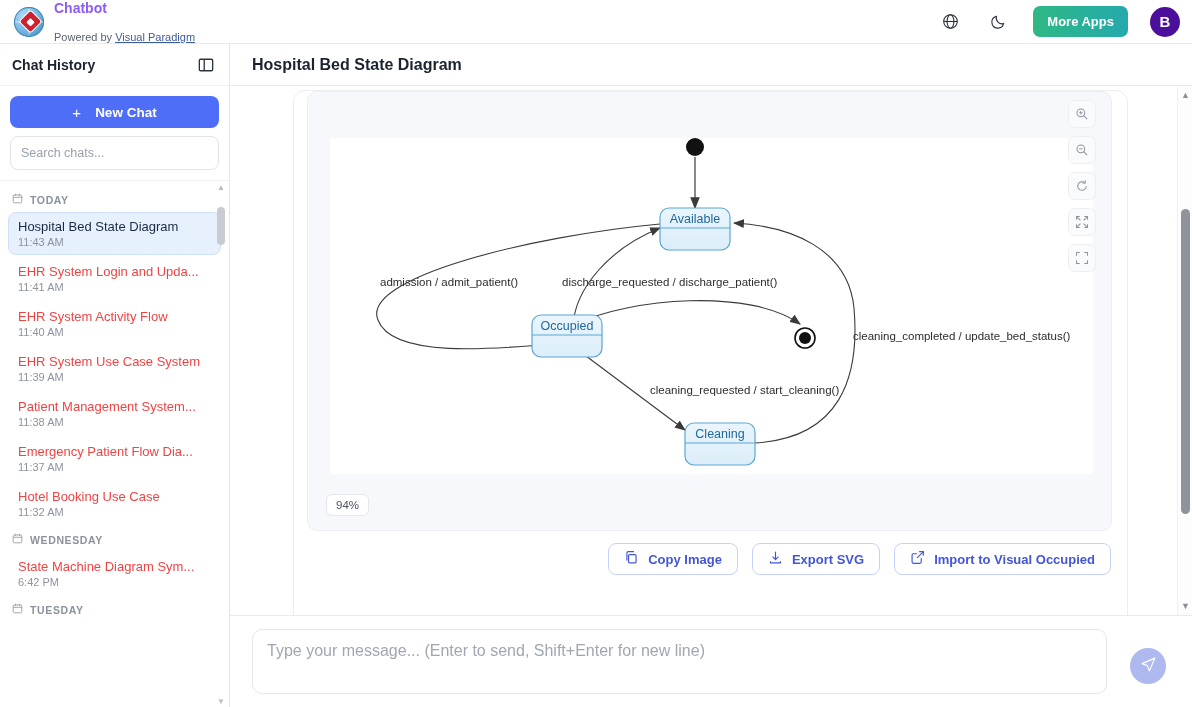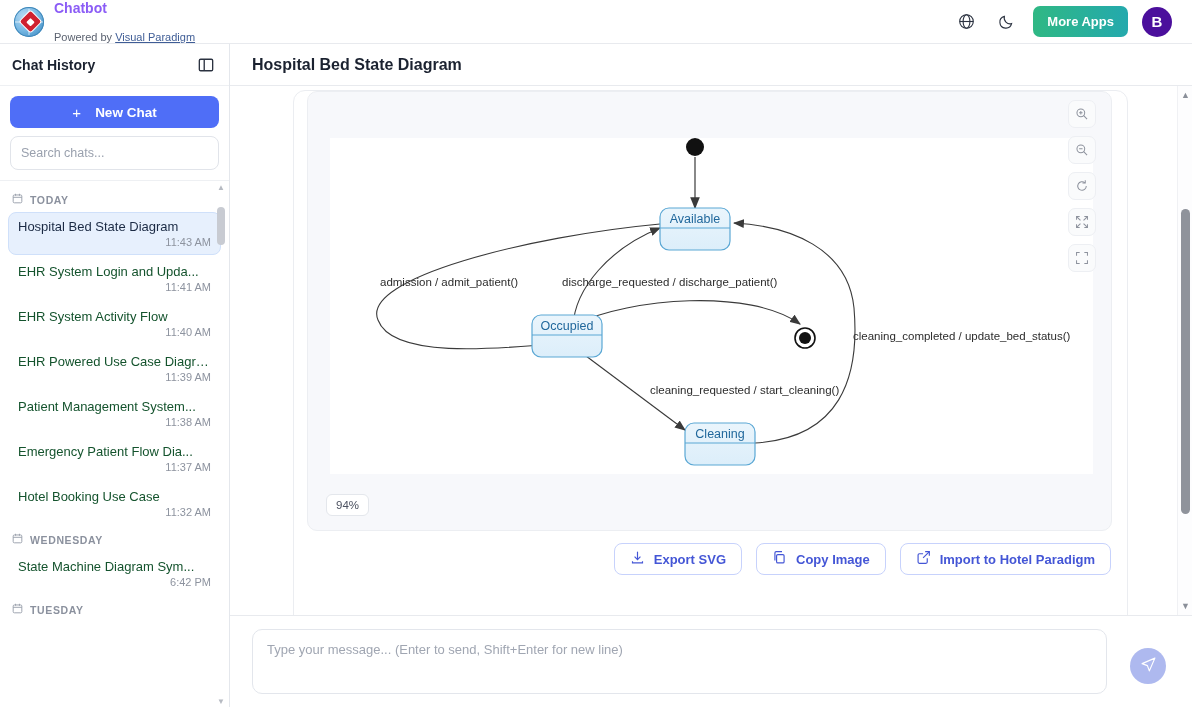--- a/index.html
+++ b/index.html
@@ -45,22 +45,22 @@
   .logo-diamond::after{
     content:""; position:absolute; left:50%; top:50%; width:6px; height:6px;
     margin:-3px 0 0 -3px; background:#ffffff; border-radius:1px;
   }
   #brand-text { line-height: 1.15; }
   #brand-title { font-size: 14px; font-weight: 700; color: #8b5cf6; }
   #brand-sub { font-size: 11px; color: #5b6270; margin-top: 15px; }
   #brand-sub a { color: #3f5d96; text-decoration: underline; }
 
   #topbar-right {
-    margin-left: auto; display: flex; align-items: center; gap: 14px;
-    padding-right: 20px;
+    margin-left: auto; display: flex; align-items: center; gap: 22px;
+    padding-right: 12px;
   }
   .icon-btn {
     width: 26px; height: 26px; display: flex; align-items: center; justify-content: center;
     background: none; border: none; cursor: pointer; color: #2b3240;
   }
   #more-apps {
     background: linear-gradient(90deg, #2fb884 0%, #24a9ad 100%);
     color: #fff; border: none; border-radius: 7px;
     font-size: 13px; font-weight: 700; padding: 8px 14px; cursor: pointer;
     font-family: "Liberation Sans", sans-serif;
@@ -108,23 +108,23 @@
   }
   .day-sep {
     display: flex; align-items: center; gap: 7px;
     padding: 6px 12px 4px 12px;
     font-size: 10.5px; font-weight: 700; letter-spacing: .06em; color: #8b919e;
   }
   .chat-item {
     margin: 2px 8px; padding: 7px 10px; border-radius: 8px; cursor: pointer;
   }
   .chat-item.active { background: #e7f0fd; border: 1px solid #cfe0fa; padding: 6px 9px; }
-  .chat-name { font-size: 13px; color: #14532d; white-space: nowrap; overflow: hidden; text-overflow: ellipsis; }
+  .chat-name { font-size: 13px; color: #ef4444; white-space: nowrap; overflow: hidden; text-overflow: ellipsis; }
   .chat-item.active .chat-name { color: #1b2a44; }
-  .chat-time { font-size: 11px; color: #8d939f; margin-top: 2px; text-align: right; }
+  .chat-time { font-size: 11px; color: #8d939f; margin-top: 2px; }
 
   
   #side-scroll {
     position: absolute; right: 2px; top: 0; width: 12px; height: 100%;
   }
   .sb-arrow {
     position: absolute; left: 1px; width: 10px; height: 12px;
     display: flex; align-items: center; justify-content: center;
     color: #b6bac2; font-size: 8px; cursor: pointer;
   }
@@ -196,21 +196,21 @@
   }
 
   
   #composer {
     height: 92px; border-top: 1px solid #e8eaee;
     position: relative; background: #fff;
   }
   #composer-input {
     position: absolute; left: 22px; top: 13px; width: 855px; height: 65px;
     border: 1px solid #e3e6ec; border-radius: 10px; background: #fff;
-    padding: 12px 14px; font-size: 13px; color: #303644; resize: none; outline: none;
+    padding: 12px 14px; font-size: 16px; color: #303644; resize: none; outline: none;
     font-family: "Liberation Sans", sans-serif;
   }
   #composer-input::placeholder { color: #a0a6b2; }
   #send-btn {
     position: absolute; left: 900px; top: 32px; width: 36px; height: 36px;
     border-radius: 50%; background: #aeb9ef; border: none; cursor: pointer;
     display: flex; align-items: center; justify-content: center; color: #fff;
   }
 
   
@@ -299,21 +299,21 @@
         </div>
         <div class="chat-item">
           <div class="chat-name">EHR System Login and Upda...</div>
           <div class="chat-time">11:41 AM</div>
         </div>
         <div class="chat-item">
           <div class="chat-name">EHR System Activity Flow</div>
           <div class="chat-time">11:40 AM</div>
         </div>
         <div class="chat-item">
-          <div class="chat-name">EHR Powered Use Case Diagram</div>
+          <div class="chat-name">EHR System Use Case System</div>
           <div class="chat-time">11:39 AM</div>
         </div>
         <div class="chat-item">
           <div class="chat-name">Patient Management System...</div>
           <div class="chat-time">11:38 AM</div>
         </div>
         <div class="chat-item">
           <div class="chat-name">Emergency Patient Flow Dia...</div>
           <div class="chat-time">11:37 AM</div>
         </div>
@@ -462,45 +462,45 @@
                 <polyline points="16,12 16,16 12,16"></polyline>
             </svg>
           </div>
         </div>
       </div>
 
       <div id="msg-actions">
         <button class="act-btn">
           <span>
             <svg width="15" height="15" viewBox="0 0 18 18" fill="none" stroke="currentColor" stroke-width="1.4">
-              <line x1="9" y1="2" x2="9" y2="11"></line>
-                <polyline points="5.5,8 9,11.5 12.5,8"></polyline>
-              <polyline points="3,13.5 3,15.5 15,15.5 15,13.5"></polyline>
+              <rect x="5.5" y="5.5" width="9" height="10" rx="1.5"></rect>
+              <path d="M3.5 12.5V3.5a1.5 1.5 0 0 1 1.5-1.5h7"></path>
             </svg>
           </span>
-          <span>Export SVG</span>
+          <span>Copy Image</span>
         </button>
         <button class="act-btn">
           <span>
             <svg width="15" height="15" viewBox="0 0 18 18" fill="none" stroke="currentColor" stroke-width="1.4">
-              <rect x="5.5" y="5.5" width="9" height="10" rx="1.5"></rect>
-              <path d="M3.5 12.5V3.5a1.5 1.5 0 0 1 1.5-1.5h7"></path>
+              <line x1="9" y1="2" x2="9" y2="11"></line>
+                <polyline points="5.5,8 9,11.5 12.5,8"></polyline>
+              <polyline points="3,13.5 3,15.5 15,15.5 15,13.5"></polyline>
             </svg>
           </span>
-          <span>Copy Image</span>
+          <span>Export SVG</span>
         </button>
         <button class="act-btn">
           <span>
             <svg width="15" height="15" viewBox="0 0 18 18" fill="none" stroke="currentColor" stroke-width="1.4">
               <path d="M13.5 10v4.5a1.5 1.5 0 0 1-1.5 1.5H4a1.5 1.5 0 0 1-1.5-1.5V6A1.5 1.5 0 0 1 4 4.5h4.5"></path>
               <polyline points="11,2 16,2 16,7"></polyline>
                 <line x1="16" y1="2" x2="8.5" y2="9.5"></line>
             </svg>
           </span>
-          <span>Import to Hotel Paradigm</span>
+          <span>Import to Visual Occupied</span>
         </button>
       </div>
     </div>
 
     <div id="conv-scroll">
       <div class="cs-arrow cs-up">▲</div>
       <div class="cs-thumb" style="top:123px;height:305px;"></div>
       <div class="cs-arrow cs-down">▼</div>
     </div>
   </div>

